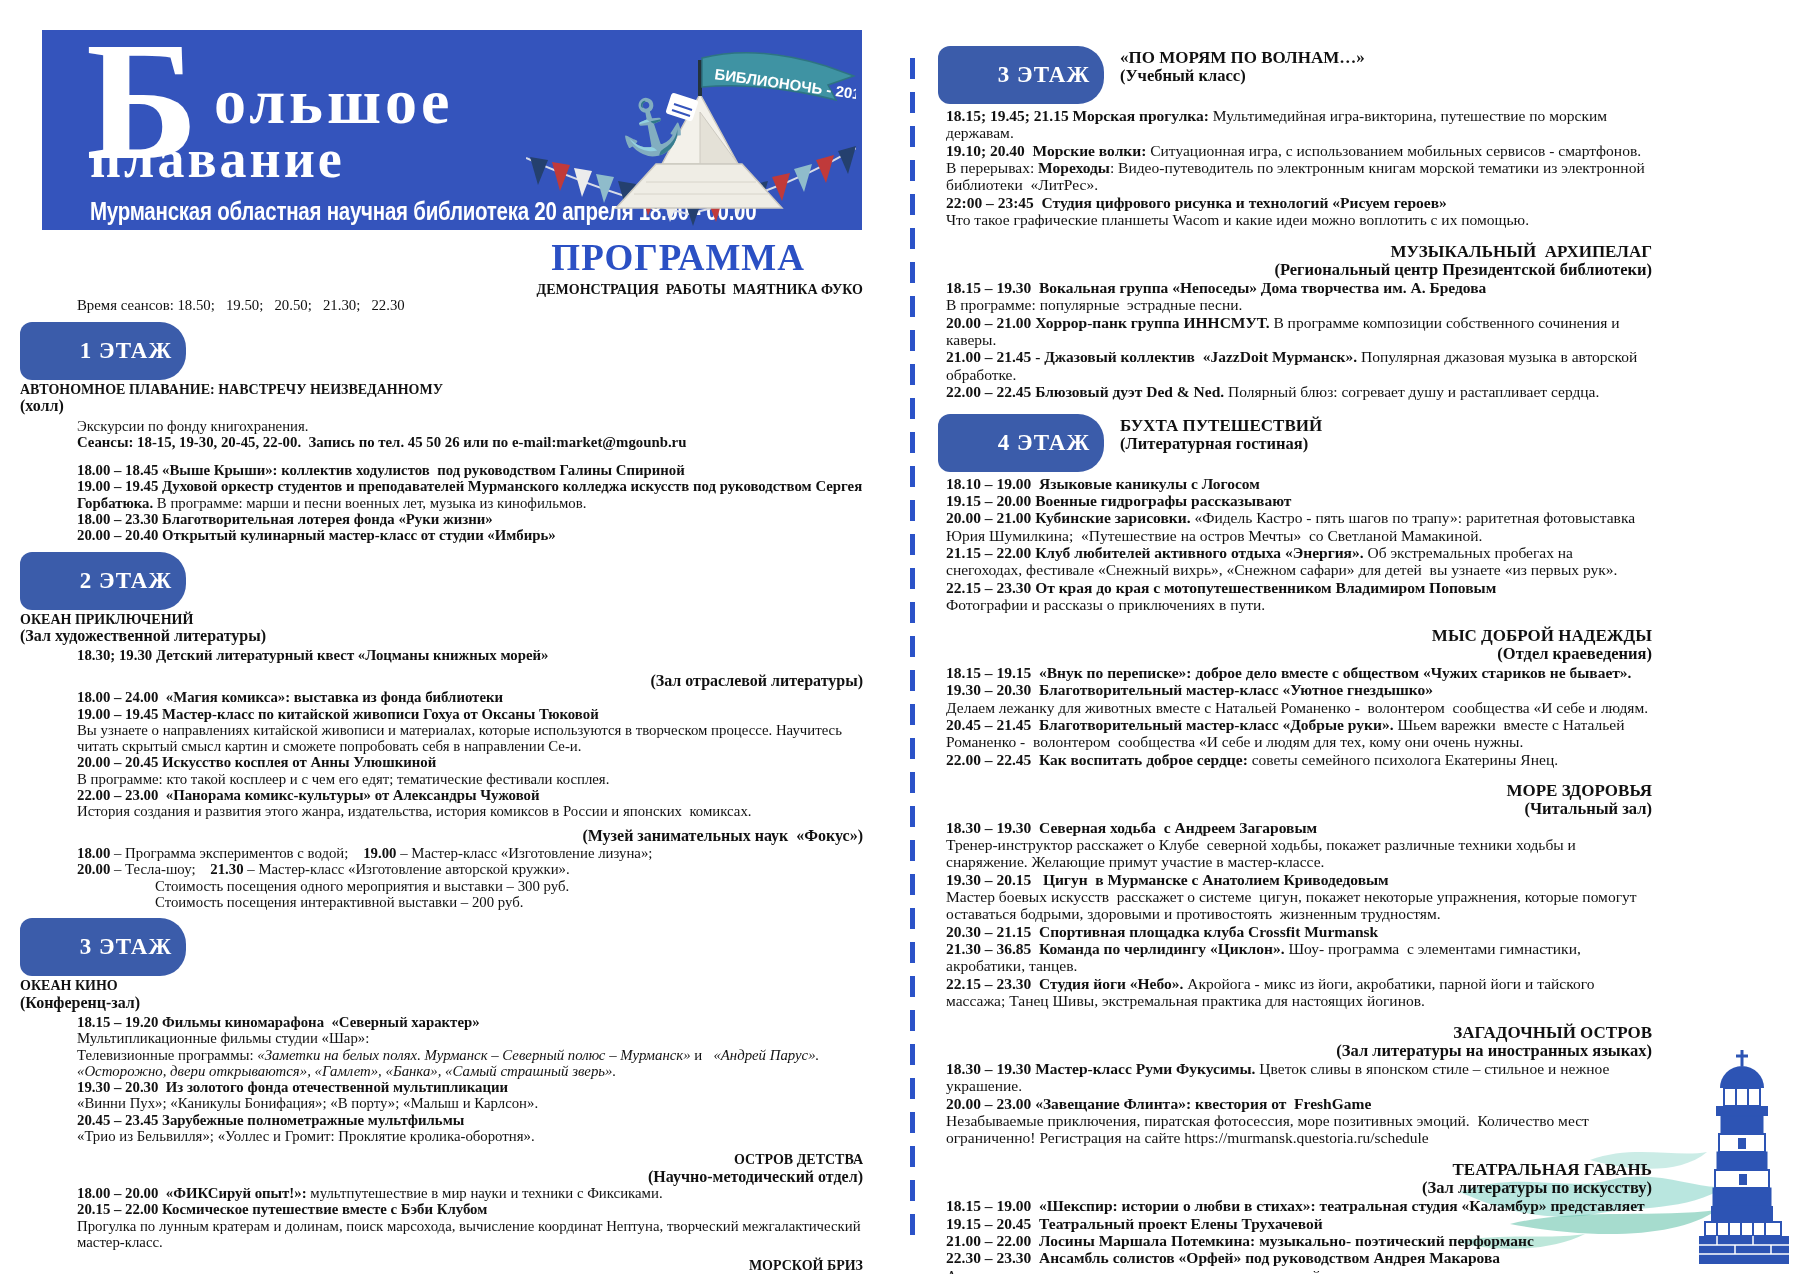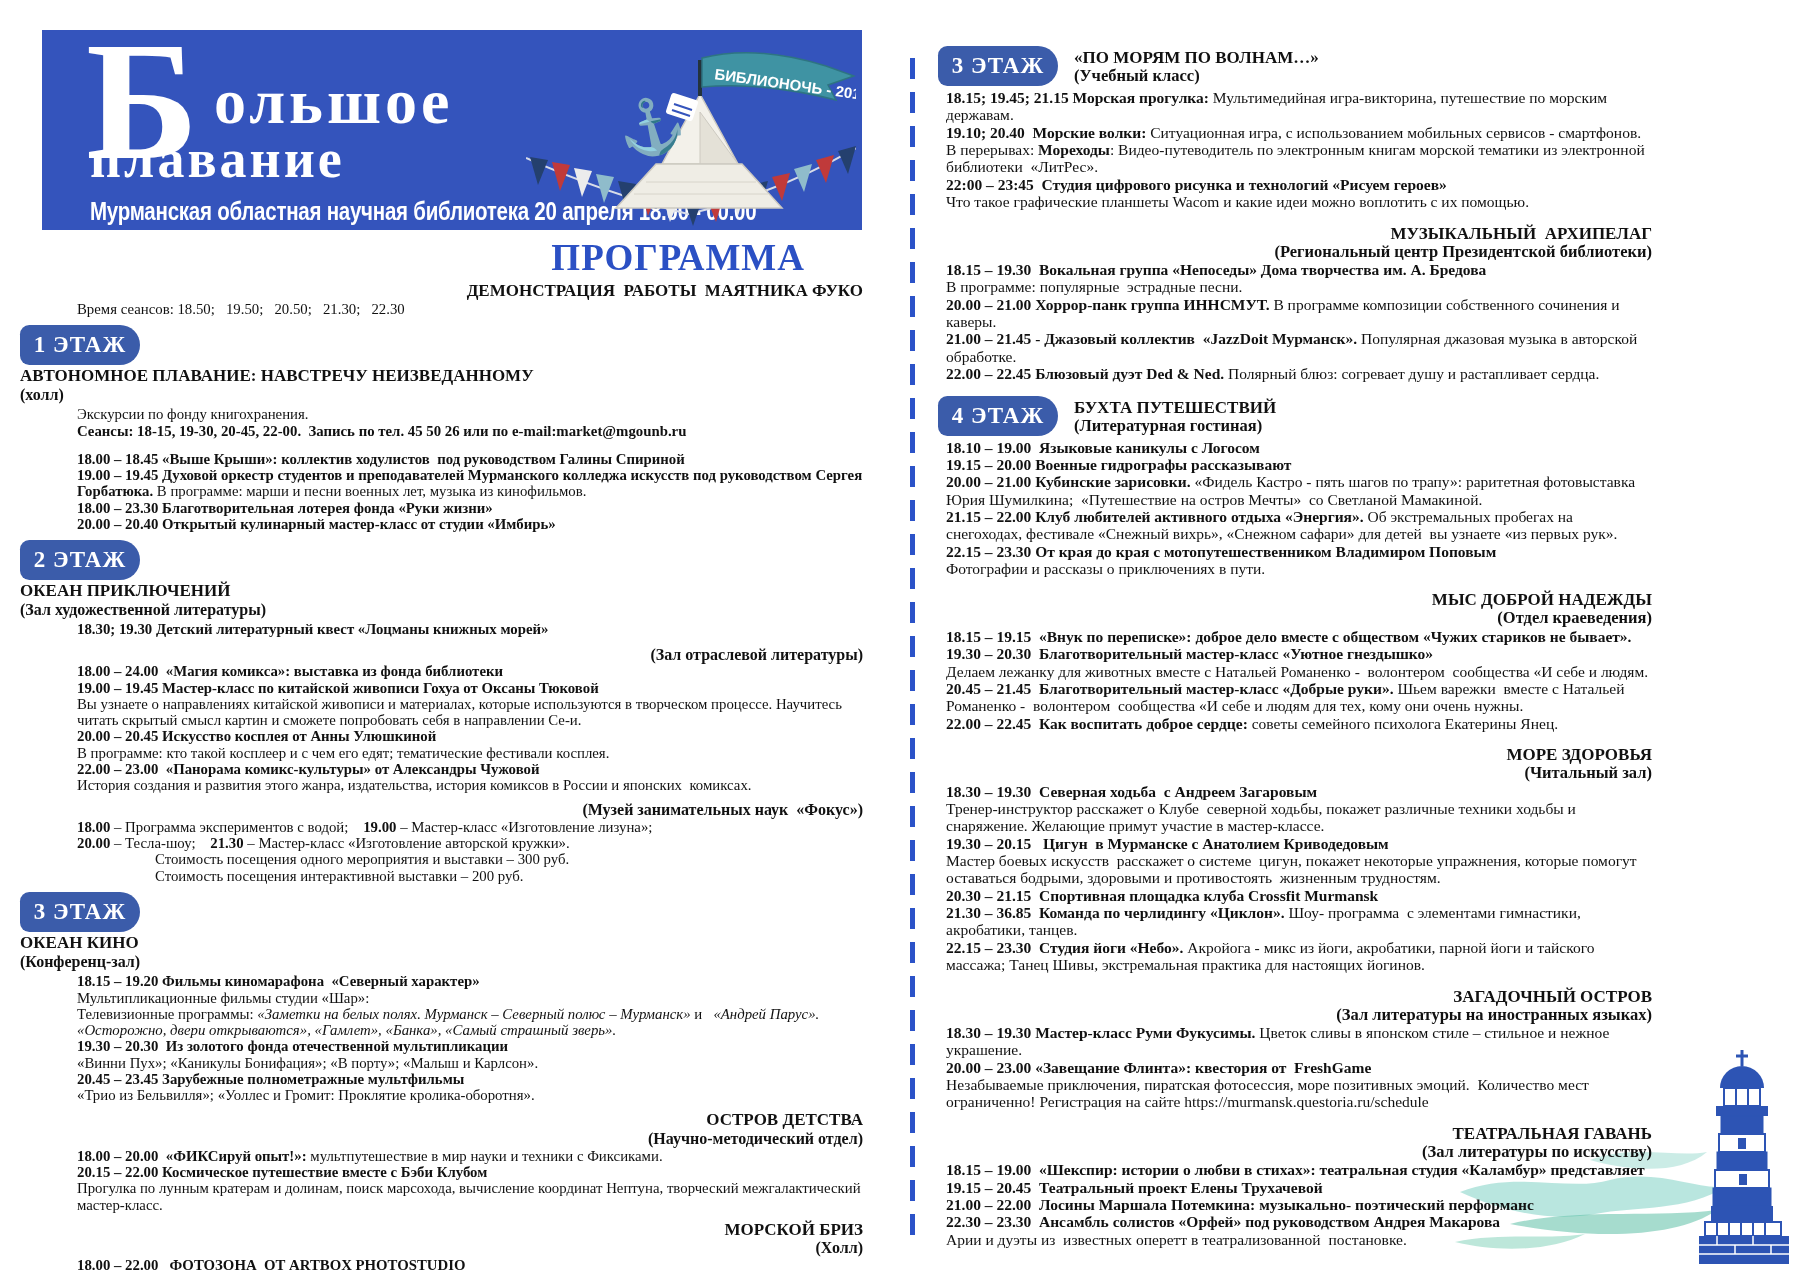--- a/index.html
+++ b/index.html
@@ -29,33 +29,33 @@
       background:repeating-linear-gradient(to bottom,#2b52c8 0 21px,transparent 21px 34px);}
 
   
   .col{position:absolute;}
   #left-col{left:77px;top:282px;width:786px;font-size:14.8px;line-height:1.1;}
   #right-col{left:946px;top:46px;width:706px;font-size:15.5px;line-height:1.12;}
 
   #left-col .section{margin-bottom:8px;}
   #right-col .section{margin-bottom:13px;}
 
-  .sec-title{font-weight:bold;font-size:17px;white-space:pre-wrap;}
+  .sec-title{font-weight:bold;font-size:14px;white-space:pre-wrap;}
   #right-col .sec-title{font-size:17px;}
   .sec-venue{font-weight:bold;font-size:16px;white-space:pre-wrap;}
   #right-col .sec-venue{font-size:16.5px;}
   .section-heading.indent{padding-left:73px;text-align:right;}
   #right-col .section-heading.indent{padding-left:115px;}
 
   .badge-row{display:flex;align-items:flex-start;margin-bottom:3px;}
   #left-col .badge-row{margin-left:-57px;flex-direction:column;}
   #right-col .badge-row{margin-left:-8px;}
-  .floor-badge{flex:0 0 auto;width:120px;height:40px;background:#3b5caa;color:#fff;
+  .floor-badge{flex:0 0 auto;width:120px;height:58px;background:#3b5caa;color:#fff;
       border-radius:12px 26px 26px 12px;display:flex;align-items:center;justify-content:center;
-      font-weight:bold;font-size:23px;letter-spacing:1px;margin-right:16px;}
+      font-weight:bold;font-size:23px;letter-spacing:1px;margin-right:16px;padding-left:46px;}
   .badge-row .section-heading{padding-top:2px;}
 
   .event-line{margin:0;white-space:pre-wrap;}
   .event-line.gap{margin-top:12px;}
   .event-line.pad{padding-left:78px;}
   .run-b{font-weight:bold;}
   .run-i{font-style:italic;}
 
   #lighthouse{position:absolute;right:0;bottom:4px;pointer-events:none;}
   .col{z-index:2;}

